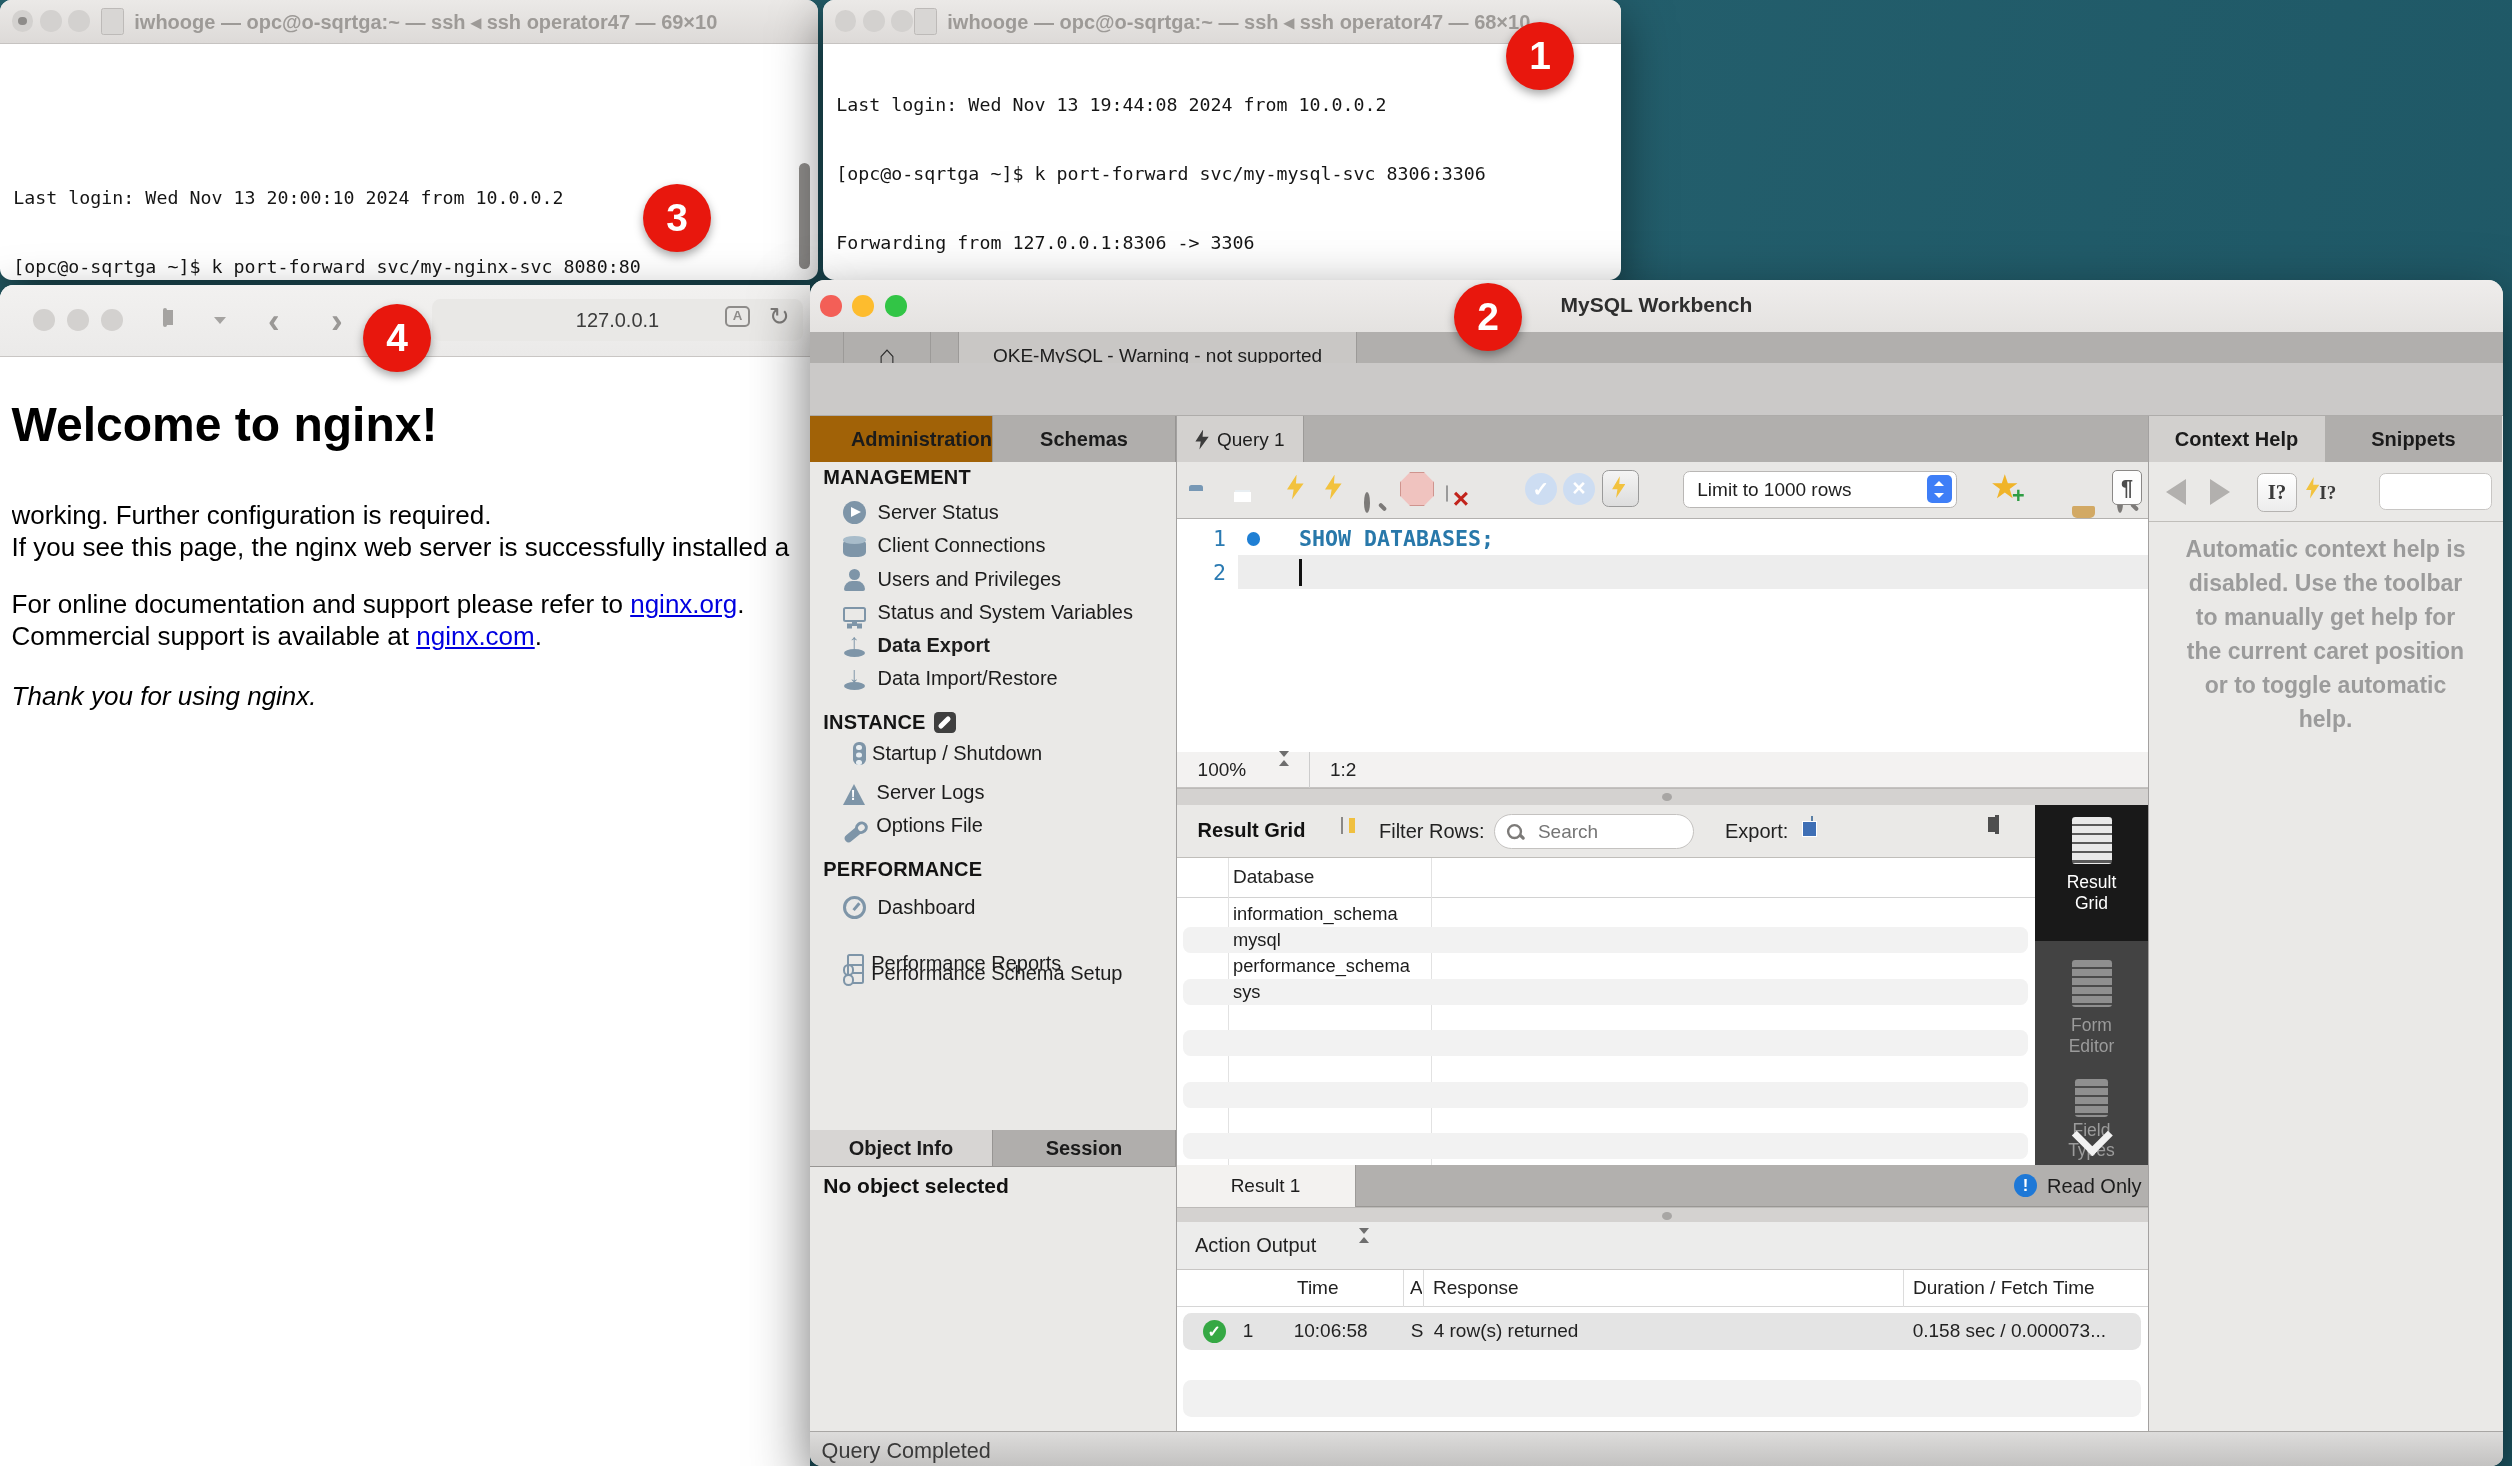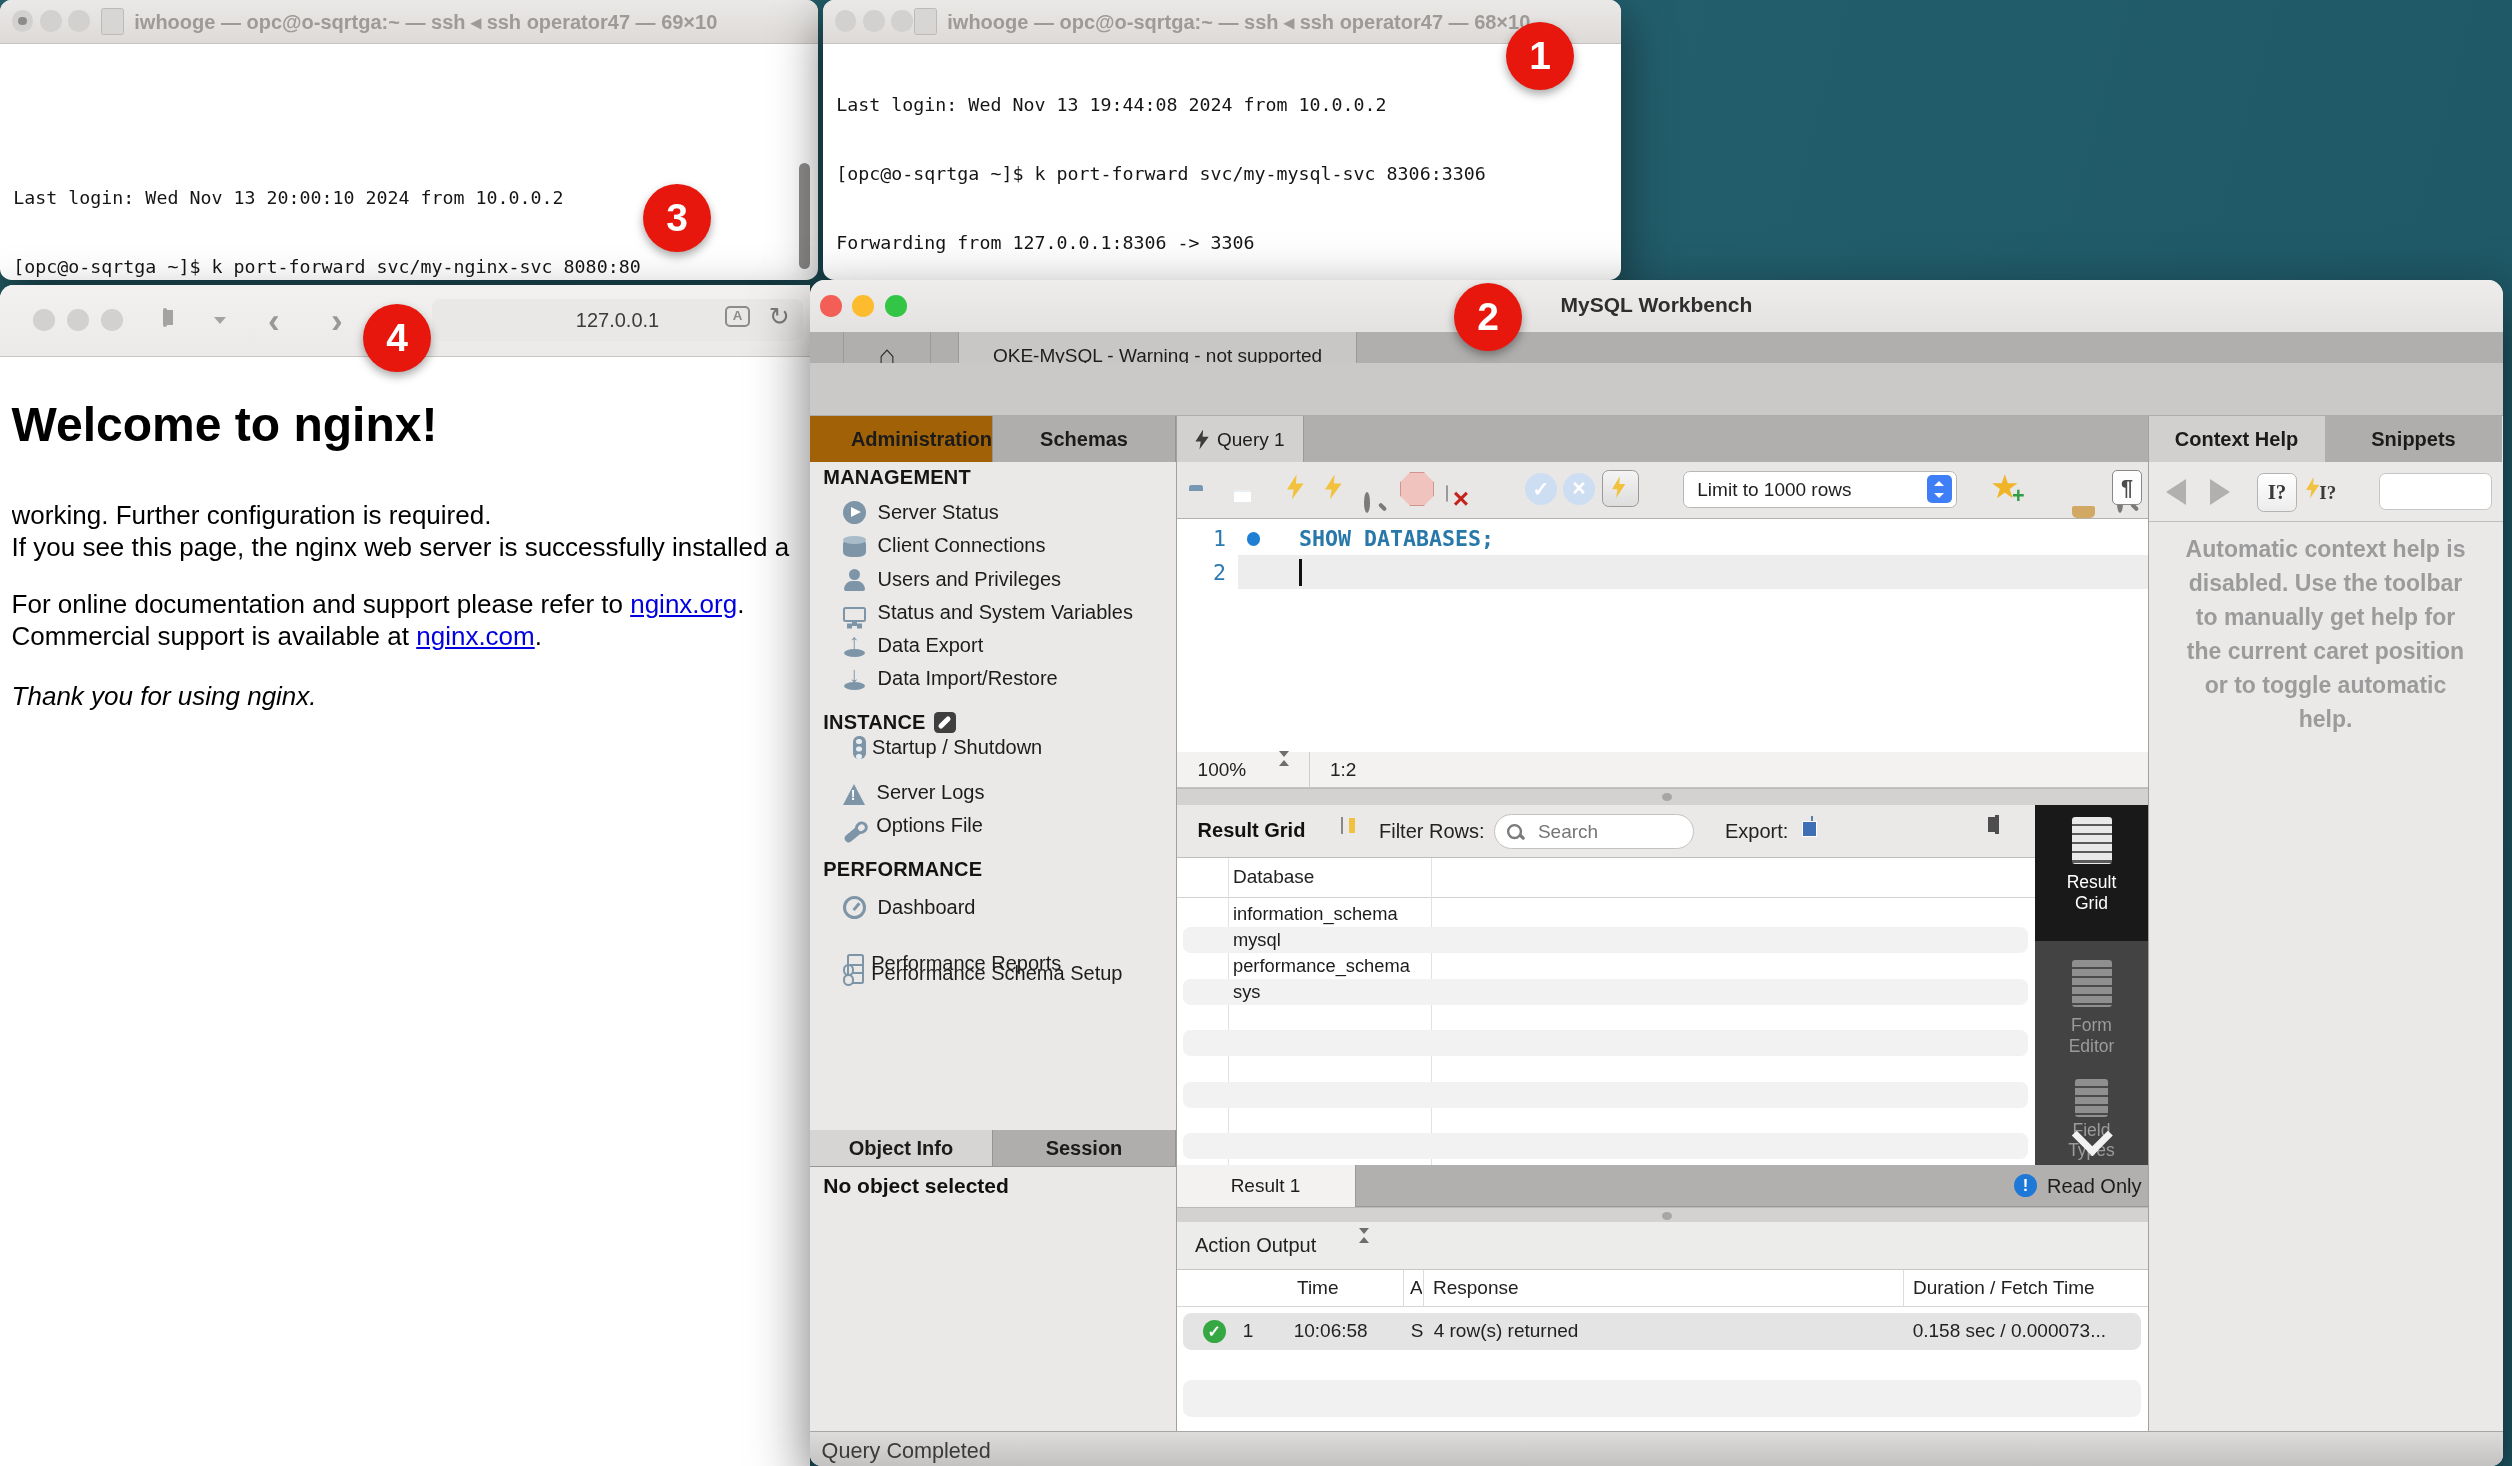--- a/index.html
+++ b/index.html
@@ -288,30 +288,30 @@
           <span class="sb-label">Client Connections</span>
         </div>
       <div class="sb-item" style="top:101px;">
           <span class="sbi ic-user"></span>
           <span class="sb-label">Users and Privileges</span>
         </div>
       <div class="sb-item" style="top:134px;">
           <span class="sbi ic-mon"></span>
           <span class="sb-label">Status and System Variables</span>
         </div>
-      <div class="sb-item" style="top:167px;">
+      <div class="sb-item" style="top:167px;font-weight:bold;">
           <span class="sbi ic-exp"></span>
           <span class="sb-label">Data Export</span>
         </div>
       <div class="sb-item" style="top:200px;">
           <span class="sbi ic-imp"></span>
           <span class="sb-label">Data Import/Restore</span>
         </div>
       <div class="sec-label" style="top:249px;"><span>INSTANCE</span><span class="wrench-chip"></span></div>
-      <div class="sb-item" style="top:269px;text-align:right;">
+      <div class="sb-item" style="top:275px;text-align:right;">
           <span class="sbi ic-traffic"></span>
           <span class="sb-label">Startup / Shutdown</span>
         </div>
       <div class="sb-item" style="top:314px;">
           <span class="sbi ic-warn"></span>
           <span class="sb-label">Server Logs</span>
         </div>
       <div class="sb-item" style="top:347px;">
           <span class="sbi ic-wrench"></span>
           <span class="sb-label">Options File</span>

